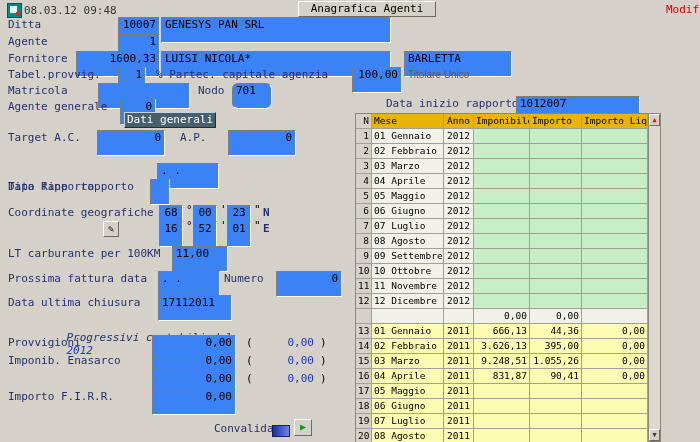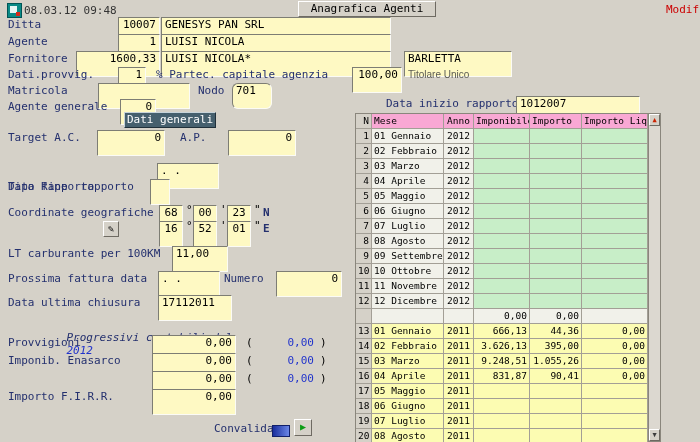--- a/index.html
+++ b/index.html
@@ -1,39 +1,39 @@
 <!DOCTYPE html>
 <html><head>
 <meta charset="utf-8">
 <style>
   html,body{margin:0;padding:0;}
   #screen{position:relative;width:700px;height:442px;background:#d5d1c8;overflow:hidden;
           font-family:"DejaVu Sans Mono",monospace;font-size:11px;color:#000;}
   .lbl{position:absolute;color:#24306e;white-space:pre;}
   .val-lbl{position:absolute;color:#000;white-space:pre;}
-  .field{position:absolute;height:26px;background:#fef9c3;border:1px solid #7d7d74;
+  .field{position:absolute;height:26px;background:#3b82f6;border:1px solid #7d7d74;
          border-bottom-color:#fbfbf6;border-right-color:#fbfbf6;
          box-sizing:border-box;padding:0 3px;white-space:pre;overflow:hidden;line-height:13px;}
   .num{text-align:right;}
   .ctr{text-align:center;padding:0 1px;}
   .btn{position:absolute;background:#d5d1c8;border:1px solid;border-color:#ffffff #6e6a62 #6e6a62 #ffffff;
        box-sizing:border-box;text-align:center;cursor:default;}
   .darkbtn{position:absolute;background:#46606e;color:#fff;border:1px solid;
        border-color:#c8d4da #20303a #20303a #c8d4da;box-sizing:border-box;text-align:center;line-height:14px;}
   .red{color:#cc0000;}
   .blue{color:#2234cc;}
   .gray-sans{font-family:"Liberation Sans",sans-serif;font-size:10px;color:#5a5a52;}
   .italic{font-style:italic;}
   
   #agent-table{position:absolute;left:355px;top:113px;width:293px;height:329px;
                border-left:1px solid #8a867c;border-top:1px solid #8a867c;background:#fff;overflow:hidden;}
   .trow{display:flex;height:15px;}
   .cell{border-right:1px solid #a39f96;border-bottom:1px solid #a39f96;box-sizing:border-box;
         font-size:9.5px;padding:1px 2px 0 2px;white-space:pre;overflow:hidden;}
-  .hd{background:#f9a8d4;}
+  .hd{background:#eab308;}
   .cn{width:16px;text-align:right;background:#d5d1c8;}
   .cm{width:72px;}
   .ca{width:30px;text-align:center;}
   .ci{width:56px;}
   .cp{width:52px;}
   .cl{width:66px;}
   .num-c{text-align:right;}
   .t-current .cm,.t-current .ca{background:#f1f1ea;}
   .t-current .ci,.t-current .cp,.t-current .cl{background:#c8eec8;}
   .t-summary .cm,.t-summary .ca,.t-summary .ci,.t-summary .cp,.t-summary .cl{background:#f1f1ea;}
@@ -64,28 +64,27 @@
   <div class="val-lbl" style="left:24px;top:4px;color:#333;">08.03.12 09:48</div>
   <div class="btn" style="left:298px;top:1px;width:138px;height:16px;line-height:14px;">Anagrafica Agenti</div>
   <div class="val-lbl red" style="left:666px;top:3px;">Modif</div>
 
   <div class="lbl" style="left:8px;top:18px;">Ditta</div>
   <div class="field num" style="left:118px;top:17px;width:42px;">10007</div>
   <div class="field" style="left:161px;top:17px;width:230px;">GENESYS PAN SRL</div>
 
   <div class="lbl" style="left:8px;top:35px;">Agente</div>
   <div class="field num" style="left:118px;top:34px;width:42px;">1</div>
-  <div class="field" style="left:161px;top:34px;width:230px;">LUISI NICOLA</div>
 
   <div class="lbl" style="left:8px;top:52px;">Fornitore</div>
   <div class="field num" style="left:76px;top:51px;width:84px;">1600,33</div>
   <div class="field" style="left:161px;top:51px;width:230px;">LUISI NICOLA*</div>
   <div class="field" style="left:404px;top:51px;width:108px;">BARLETTA</div>
 
-  <div class="lbl" style="left:8px;top:68px;">Dati.provvig.</div>
+  <div class="lbl" style="left:8px;top:68px;">Tabel.provvig.</div>
   <div class="field num" style="left:118px;top:67px;width:28px;">1</div>
   <div class="lbl" style="left:156px;top:68px;">% Partec. capitale agenzia</div>
   <div class="field num" style="left:352px;top:67px;width:50px;">100,00</div>
   <div class="val-lbl gray-sans" style="left:408px;top:69px;">Titolare Unico</div>
 
   <div class="lbl" style="left:8px;top:84px;">Matricola</div>
   <div class="field" style="left:98px;top:83px;width:92px;"></div>
   <div class="lbl" style="left:198px;top:84px;">Nodo</div>
   <div class="field" style="left:232px;top:83px;width:40px;border-radius:6px;">701</div>
 

